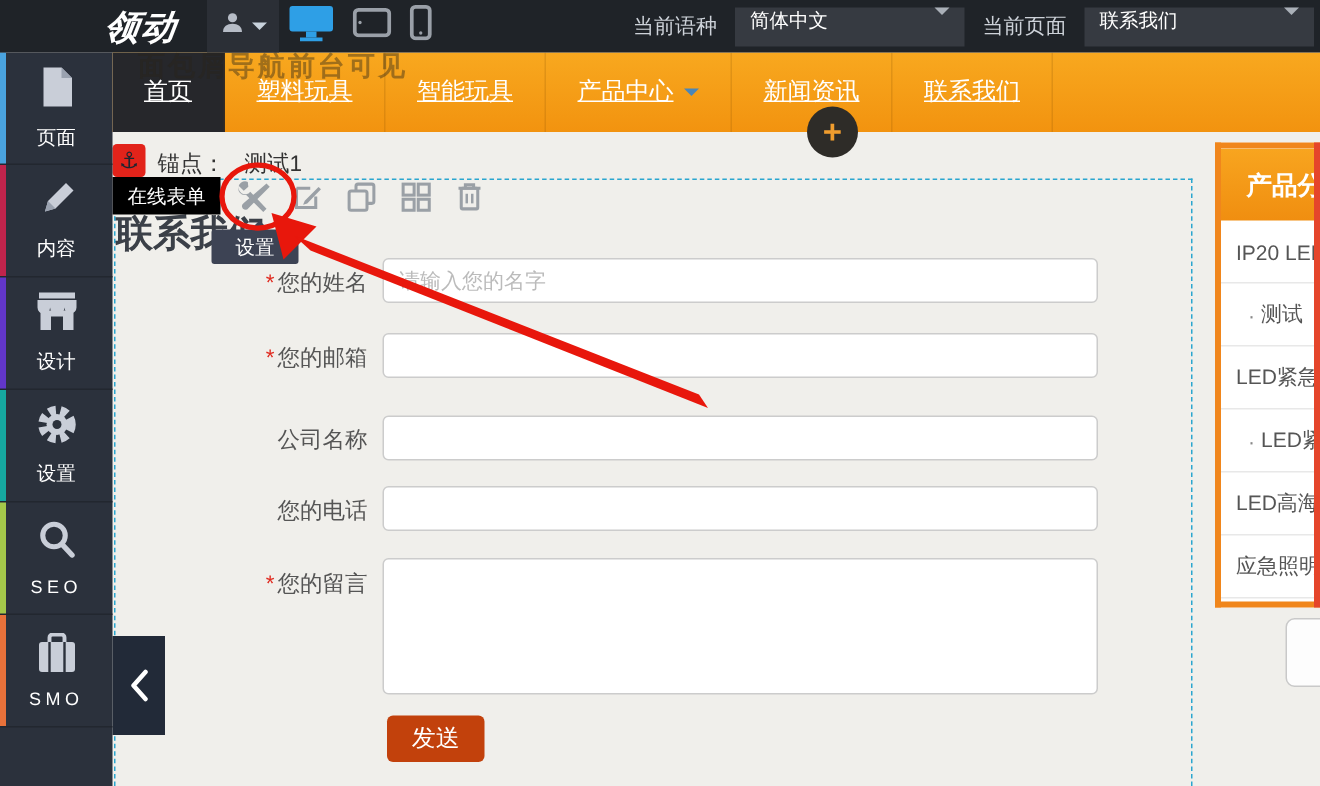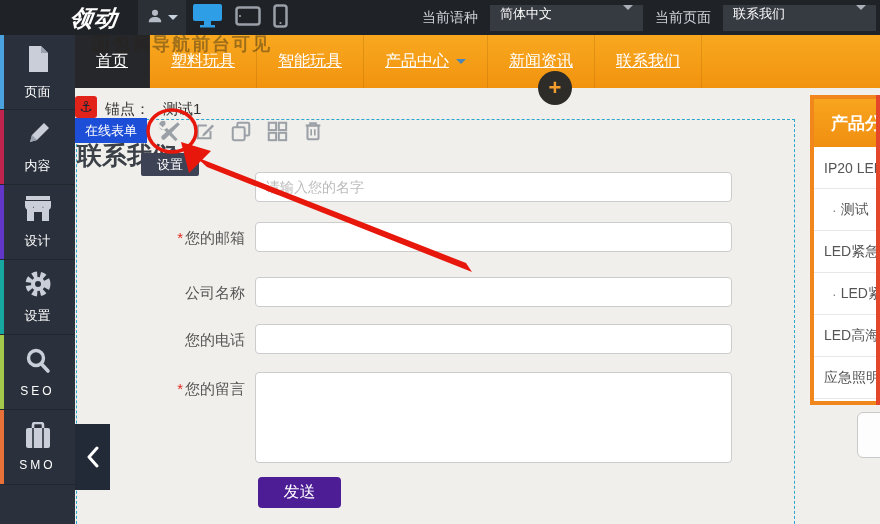--- a/index.html
+++ b/index.html
@@ -35,34 +35,34 @@
   .nav-item.active { background:#26272b; }
   .nav-caret { width:0; height:0; border-left:5px solid transparent; border-right:5px solid transparent; border-top:5px solid #4a86b8; margin-left:7px; }
   .plus-circle { position:absolute; left:538px; top:71px; width:34px; height:34px; border-radius:50%; background:#2e2c28; color:#f09d2e; font-size:22px; font-weight:bold; display:flex; align-items:center; justify-content:center; z-index:7; cursor:pointer; }
 
   
   .heading { position:absolute; left:77px; top:139px; font-size:25px; font-weight:bold; color:#3b4048; z-index:3; white-space:nowrap; }
   .dashed { position:absolute; left:76px; top:119px; width:719px; height:410px; border:1px dashed #2aa6cf; z-index:4; pointer-events:none; }
   .anchor-badge { position:absolute; left:75px; top:96px; width:22px; height:22px; background:#e2231a; border-radius:3px; color:#1d2530; font-size:15px; display:flex; align-items:center; justify-content:center; z-index:10; }
   .anchor-label { position:absolute; left:105px; top:100px; font-size:15px; color:#333; z-index:10; }
   .anchor-value { position:absolute; left:163px; top:100px; font-size:15px; color:#333; z-index:10; }
-  .module-tag { position:absolute; left:75px; top:118px; width:72px; height:25px; background:#1d4ed8; color:#fff; font-size:13px; display:flex; align-items:center; justify-content:center; z-index:20; cursor:pointer;text-align:right; }
+  .module-tag { position:absolute; left:75px; top:118px; width:72px; height:25px; background:#000000; color:#fff; font-size:13px; display:flex; align-items:center; justify-content:center; z-index:20; cursor:pointer;text-align:right; }
   .ed-toolbar { position:absolute; left:156px; top:117px; height:28px; display:flex; align-items:center; gap:10px; z-index:15; }
   .tool-btn { width:26px; height:26px; display:flex; align-items:center; justify-content:center; cursor:pointer; }
   .tooltip { position:absolute; left:141px; top:153px; width:58px; height:23px; background:#3d4354; color:#fff; font-size:13px; display:flex; align-items:center; justify-content:center; z-index:25; border-radius:2px; }
   .tooltip::before { content:""; position:absolute; top:-6px; left:26px; border-left:6px solid transparent; border-right:6px solid transparent; border-bottom:6px solid #3d4354; }
   .annotation { position:absolute; left:75px; top:88px; width:805px; height:436px; z-index:30; pointer-events:none; }
 
   
   .f-label { position:absolute; width:110px; text-align:right; font-size:15px; color:#555; z-index:6; white-space:nowrap; }
   .f-label .req { color:#e02b20; margin-right:2px; }
   .f-input { position:absolute; left:255px; width:477px; height:30px; border:1px solid #ccc; border-radius:4px; background:#fff; padding:0 10px; font-size:14px; color:#333; z-index:6; font-family:"Liberation Sans","DejaVu Sans",sans-serif; }
   .f-input::placeholder { color:#bbb; }
   .f-textarea { position:absolute; left:255px; top:372px; width:477px; height:91px; border:1px solid #ccc; border-radius:4px; background:#fff; padding:6px 10px; font-size:14px; resize:none; z-index:6; font-family:"Liberation Sans","DejaVu Sans",sans-serif; }
-  .send-btn { position:absolute; left:258px; top:477px; width:83px; height:31px; background:#4c1d95; border:none; border-radius:4px; color:#fff; font-size:16px; cursor:pointer; z-index:6; font-family:Liberation Mono, monospace; }
+  .send-btn { position:absolute; left:258px; top:477px; width:65px; height:31px; background:#c2410c; border:none; border-radius:4px; color:#fff; font-size:16px; cursor:pointer; z-index:6; font-family:Liberation Mono, monospace; }
 
   
   .rpanel { position:absolute; left:810px; top:95px; width:75px; height:310px; border:4px solid #f0861c; border-right:none; background:#fff; z-index:8; overflow:hidden; }
   .rpanel-head { height:48px; background:linear-gradient(#f8a51f,#f08e10); color:#fff; font-size:17px; font-weight:bold; display:flex; align-items:center; padding-left:17px; white-space:nowrap; }
   .rpanel-item { height:42px; display:flex; align-items:center; padding-left:10px; font-size:14px; color:#555; border-bottom:1px solid #e8e8e8; white-space:nowrap; cursor:pointer; }
   .rpanel-item.sub { padding-left:18px; }
   .rpanel-item .dot { margin-right:4px; color:#888; }
   .red-strip { position:absolute; left:876px; top:95px; width:4px; height:310px; background:#e5452b; z-index:9; }
   .mini-box { position:absolute; left:857px; top:412px; width:30px; height:46px; background:#fdfdfd; border:1px solid #c9c9c9; border-radius:6px; z-index:8; }
 
@@ -260,20 +260,21 @@
   </div>
 
   <div class="tooltip">设置</div>
 
   <svg class="annotation" viewBox="0 0 805 436">
     <ellipse cx="97" cy="43" rx="24" ry="21" fill="none" stroke="#e8170c" stroke-width="3.5"></ellipse>
     <polygon points="106,54 136,63 114,85" fill="#e8170c"></polygon>
     <polygon points="121,69 132,79 397,184 391,175" fill="#e8170c"></polygon>
   </svg>
 
+  <div class="f-label" style="left:135px; top:179px;"><span class="req">*</span><span>您的姓名</span></div>
   <input class="f-input" style="top: 172px;" placeholder="请输入您的名字">
 
   <div class="f-label" style="left:135px; top:229px;"><span class="req">*</span><span>您的邮箱</span></div>
   <input class="f-input" style="top: 222px;">
 
   <div class="f-label" style="left:135px; top:284px;"><span>公司名称</span></div>
   <input class="f-input" style="top: 277px;">
 
   <div class="f-label" style="left:135px; top:331px;"><span>您的电话</span></div>
   <input class="f-input" style="top: 324px;">

